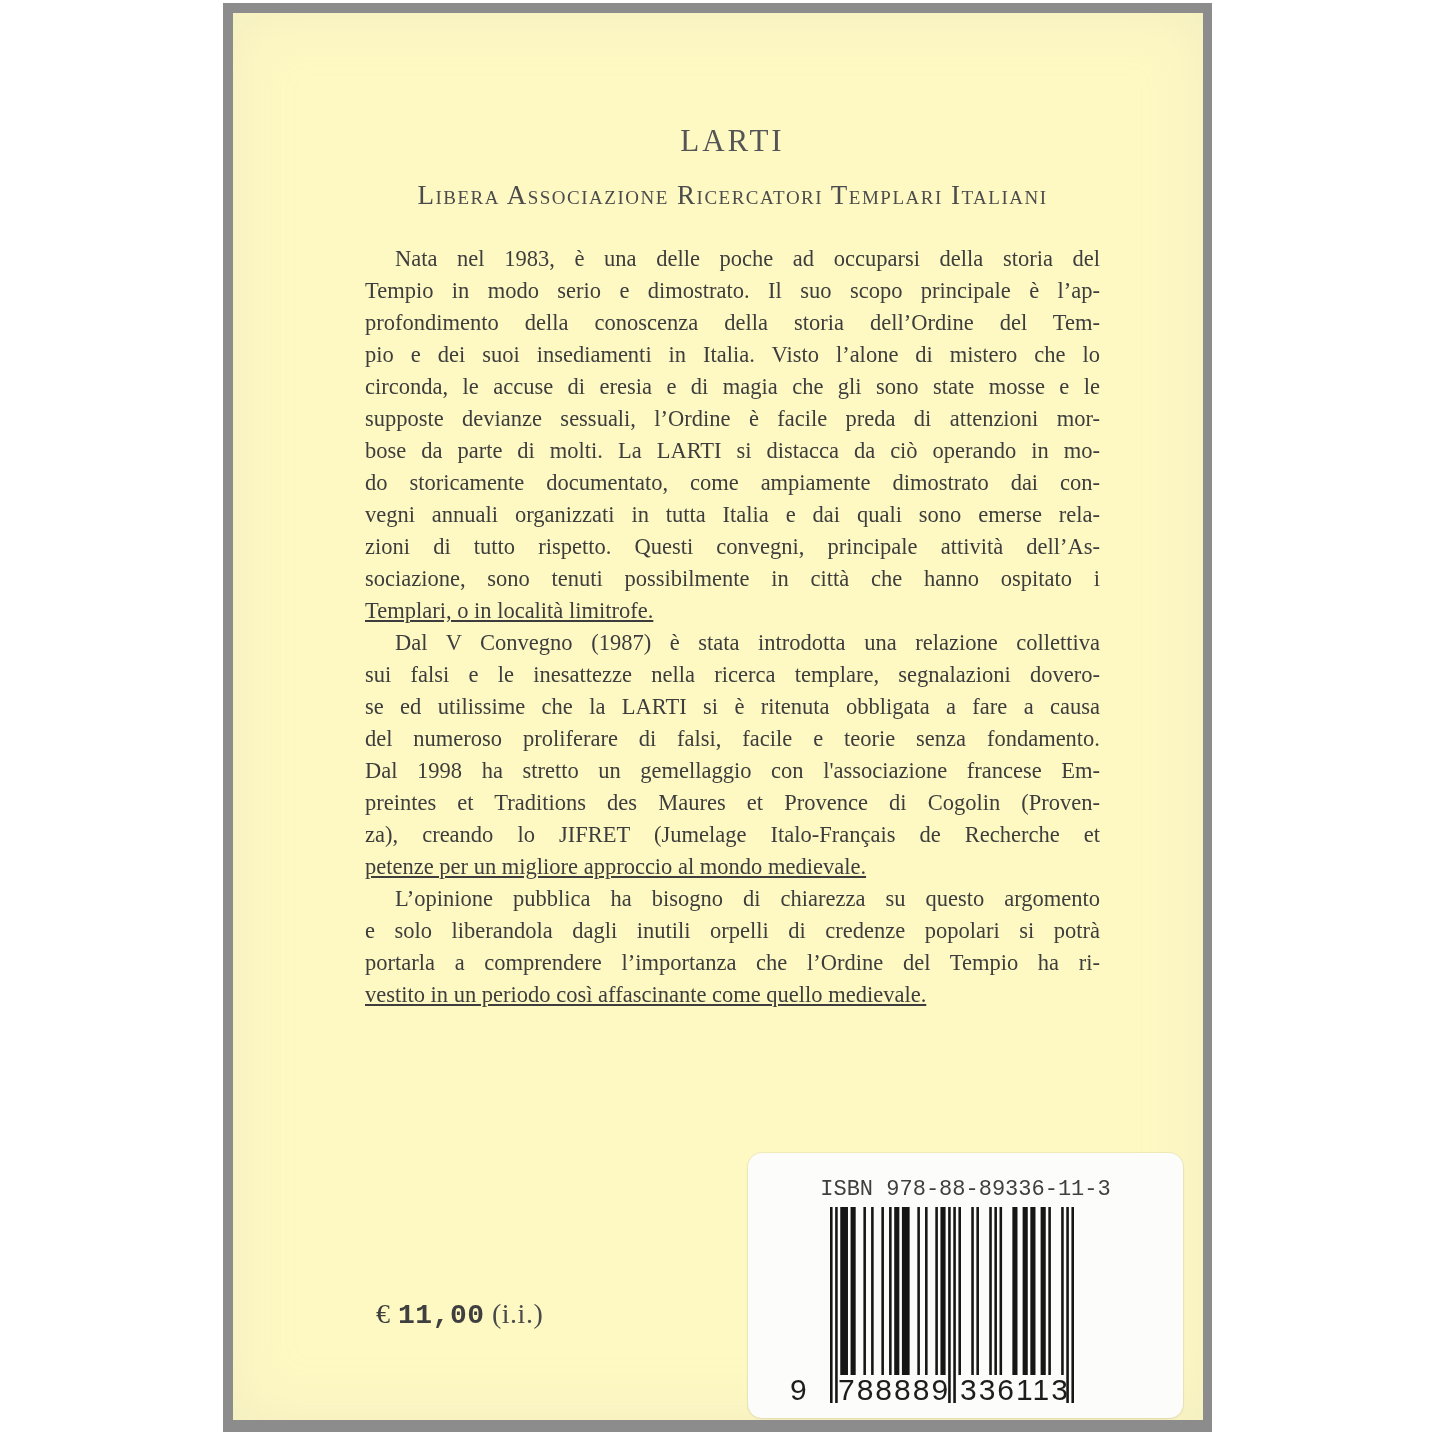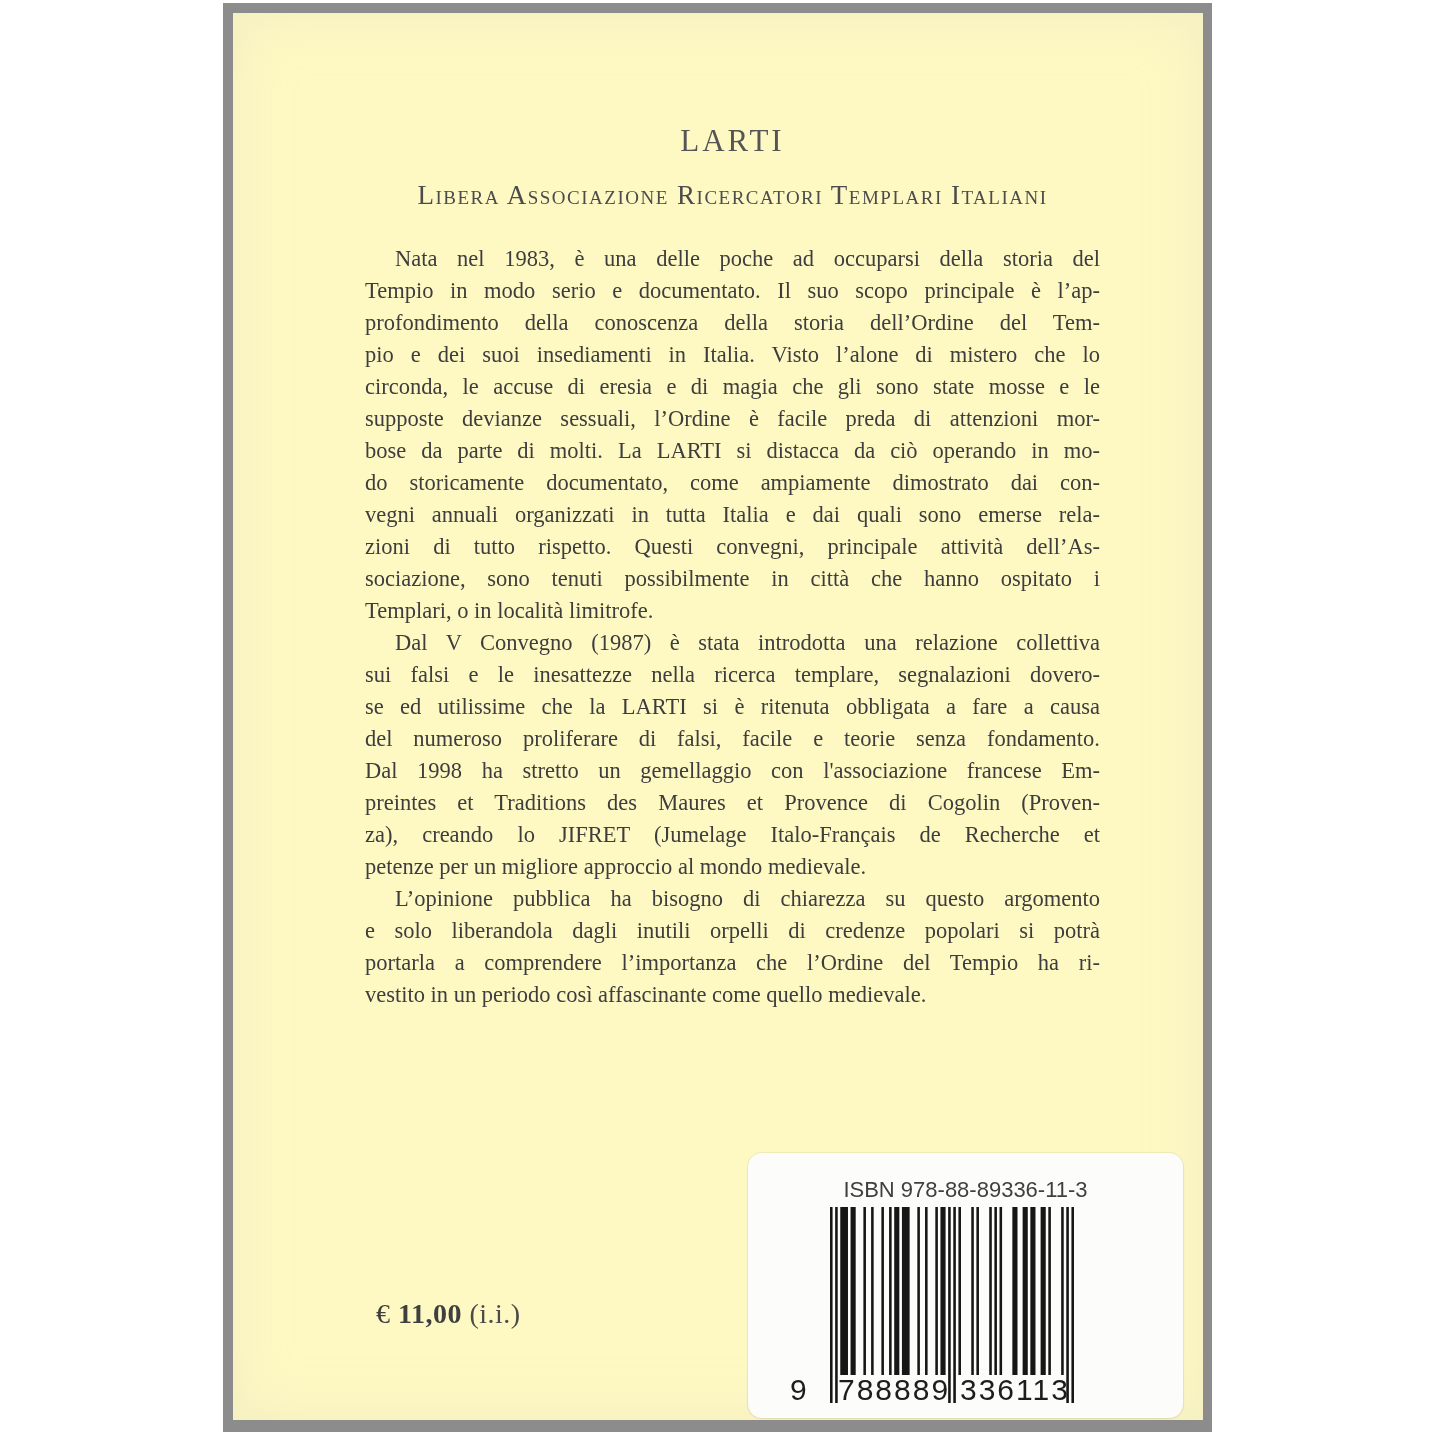--- a/index.html
+++ b/index.html
@@ -28,36 +28,36 @@
     color:#4c4c4c;line-height:1;white-space:nowrap;
   }
   .body-text{
     position:absolute;left:132px;top:230px;width:735px;
     font-size:22.5px;line-height:32px;color:#3d3d3d;
   }
   .line{
     text-align:justify;text-align-last:justify;white-space:normal;
     height:32px;overflow:visible;
   }
-  .line.last{text-align-last:left;}
+  .line.last{text-align-last:left;text-decoration:underline;}
   .line.indent{text-indent:30px;}
   .price{
     position:absolute;left:143px;top:1285px;font-size:28px;color:#3f3f3f;
     letter-spacing:0.5px;
   }
-  .price .amount{font-weight:bold;}
+  .price .amount{font-weight:bold;font-family:Liberation Mono, monospace;}
   .price .suffix{color:#4a4a4a;}
   .sticker{
     position:absolute;left:515px;top:1140px;width:435px;height:265px;
     background:#fcfcfa;border-radius:14px;
     box-shadow:0 0 0 1px rgba(0,0,0,0.05), 0 1px 3px rgba(0,0,0,0.06);
   }
   .isbn-label{
     position:absolute;left:0;top:24px;width:100%;text-align:center;
-    font-family:Liberation Sans, sans-serif;font-size:22px;color:#3f3f3f;
+    font-family:Liberation Mono, monospace;font-size:22px;color:#3f3f3f;
     letter-spacing:0px;white-space:nowrap;
   }
   .barcode{
     position:absolute;left:82px;top:54px;width:244px;height:196px;
   }
   .barcode svg{display:block;}
   .bc-digit{
     position:absolute;top:220px;font-family:"Liberation Sans", sans-serif;
     font-size:30px;color:#1d1d1d;letter-spacing:2px;
   }
@@ -72,21 +72,21 @@
   <div class="cover">
 
     <div class="header">
       <div class="title">LARTI</div>
       <div class="subtitle">Libera Associazione Ricercatori Templari Italiani</div>
     </div>
 
     <div class="body-text">
         <div>
           <div class="line indent">Nata nel 1983, è una delle poche ad occuparsi della storia del</div>
-          <div class="line">Tempio in modo serio e documentato. Il suo scopo principale è l’ap-</div>
+          <div class="line">Tempio in modo serio e dimostrato. Il suo scopo principale è l’ap-</div>
           <div class="line">profondimento della conoscenza della storia dell’Ordine del Tem-</div>
           <div class="line">pio e dei suoi insediamenti in Italia. Visto l’alone di mistero che lo</div>
           <div class="line">circonda, le accuse di eresia e di magia che gli sono state mosse e le</div>
           <div class="line">supposte devianze sessuali, l’Ordine è facile preda di attenzioni mor-</div>
           <div class="line">bose da parte di molti. La LARTI si distacca da ciò operando in mo-</div>
           <div class="line">do storicamente documentato, come ampiamente dimostrato dai con-</div>
           <div class="line">vegni annuali organizzati in tutta Italia e dai quali sono emerse rela-</div>
           <div class="line">zioni di tutto rispetto. Questi convegni, principale attività dell’As-</div>
           <div class="line">sociazione, sono tenuti possibilmente in città che hanno ospitato i</div>
           <div class="line last">Templari, o in località limitrofe.</div>

